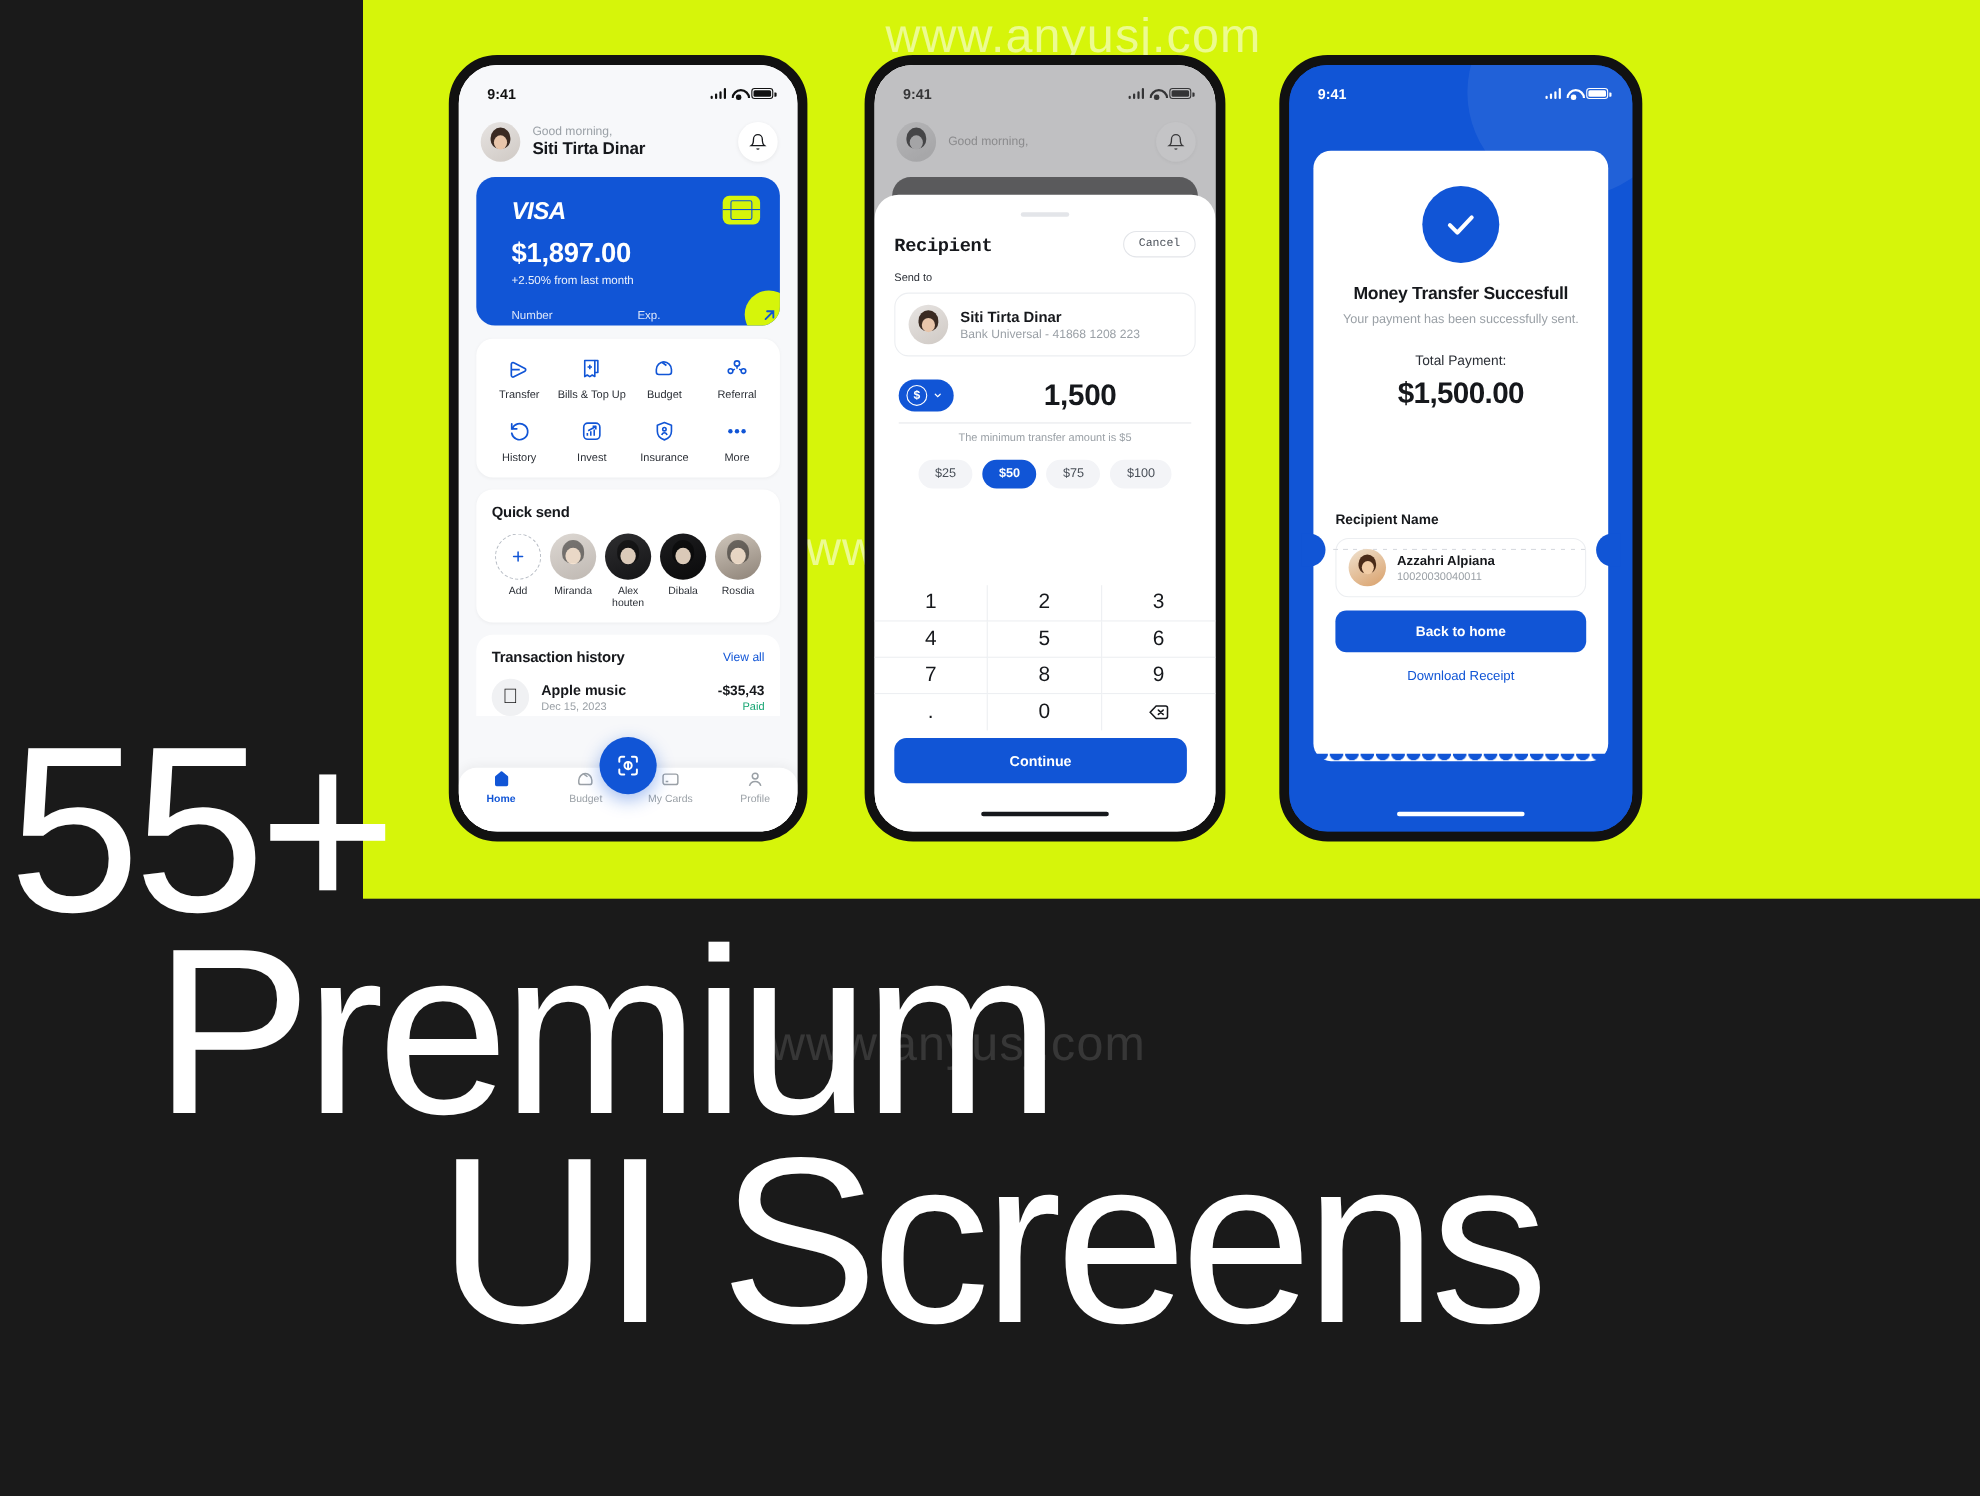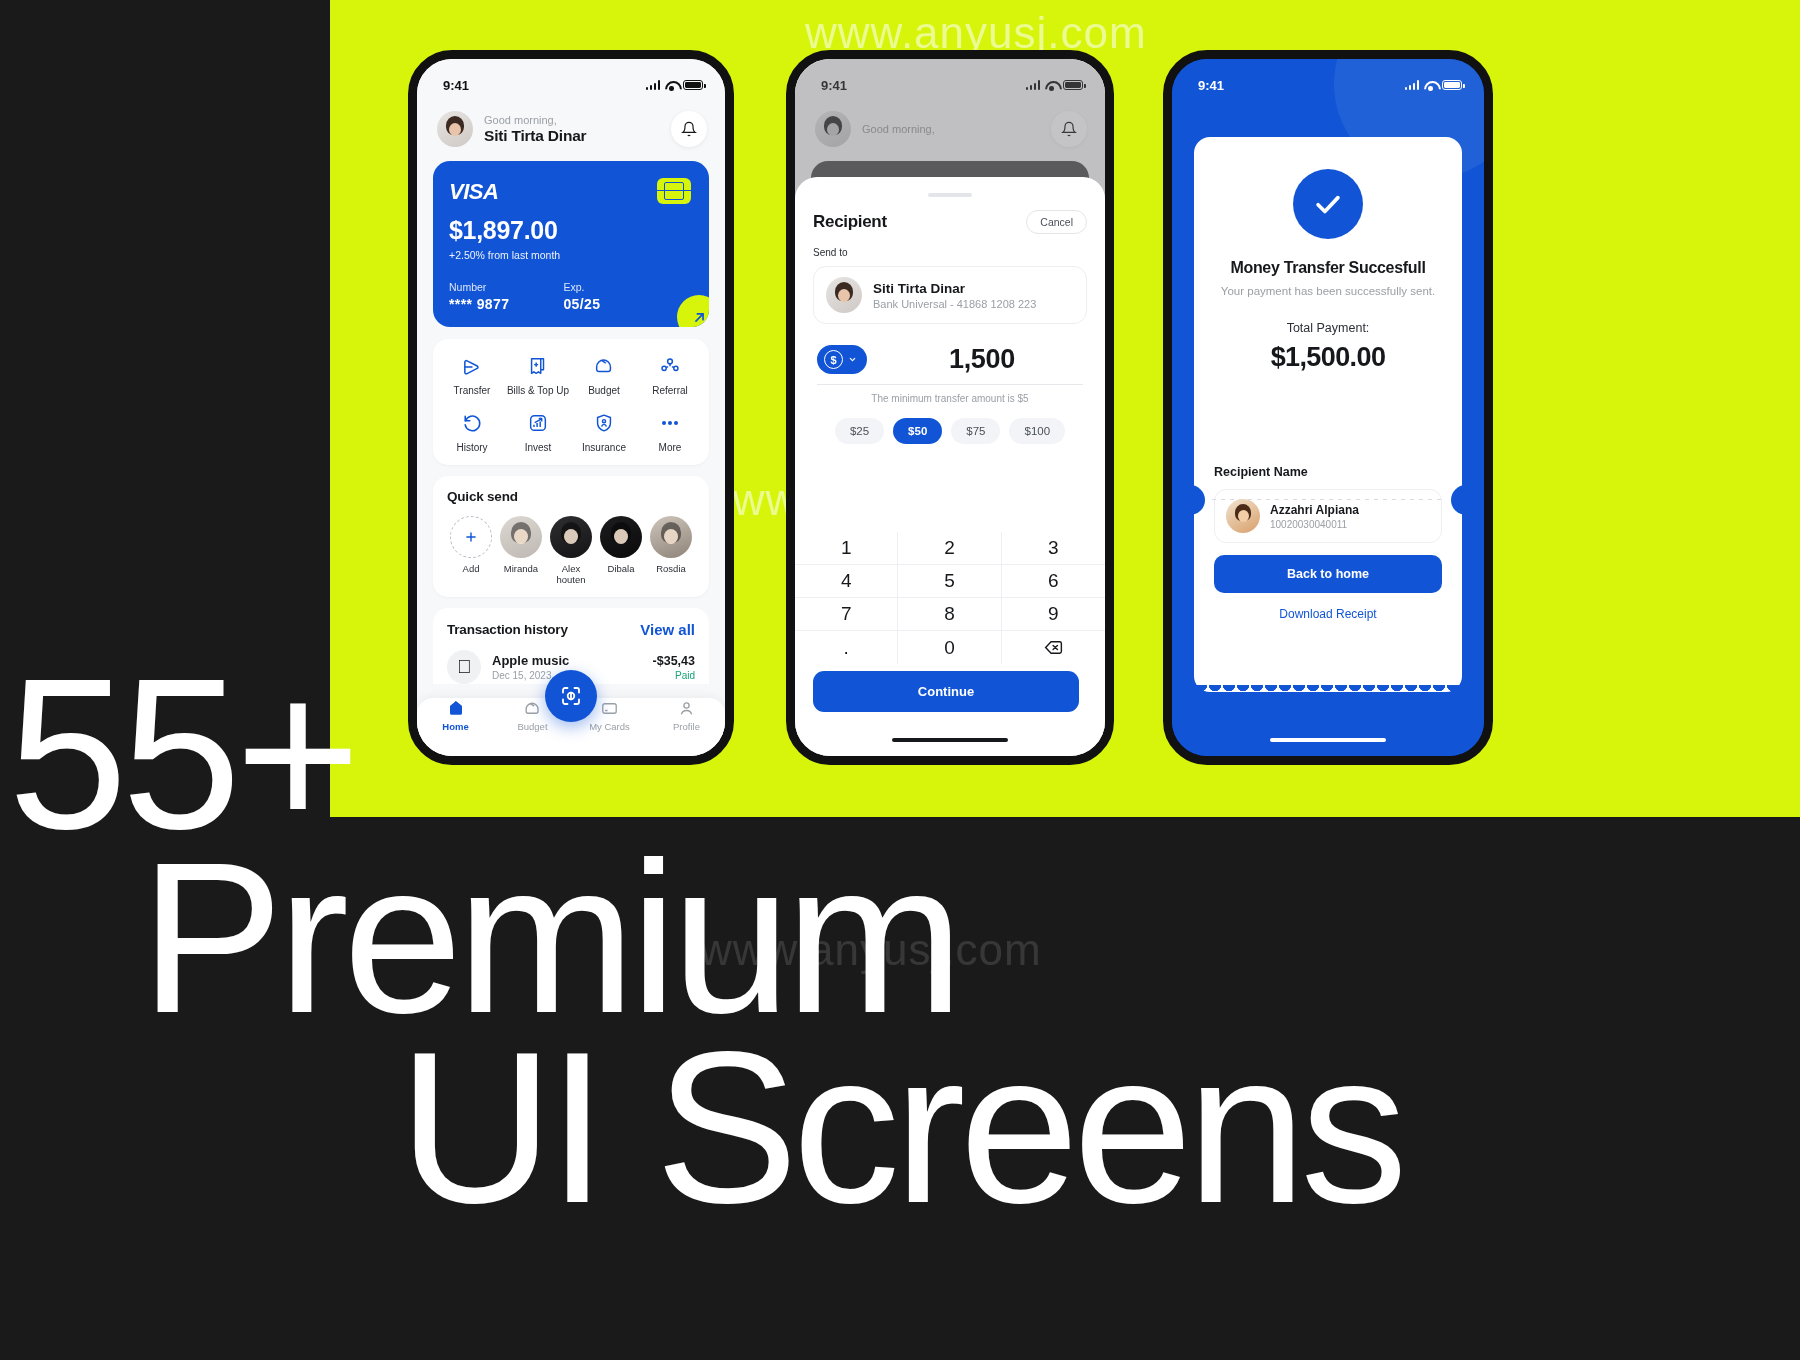--- a/index.html
+++ b/index.html
@@ -93,22 +93,22 @@
   .avatar.ph1:before{content:"";position:absolute;left:9px;top:5px;width:18px;height:19px;
     background:#3a2a22;border-radius:50% 50% 42% 42%;}
   .avatar.ph1:after{content:"";position:absolute;left:12px;top:12px;width:12px;height:13px;
     background:#e8c5aa;border-radius:50%;}
   .greet-txt .hi{ font-size:11px; color:#9aa0a6; line-height:1.3;}
   .greet-txt .nm{ font-size:15.5px; font-weight:700; color:#16181c; letter-spacing:-.2px;}
   .bell{ margin-left:auto; width:36px;height:36px;border-radius:50%;background:#fff;
     display:flex;align-items:center;justify-content:center;box-shadow:0 1px 4px rgba(0,0,0,.07);}
 
   .card{
-    margin:14px 16px 0 16px; height:166px; border-radius:17px;
-    background:#1155d6; position:relative; padding:18px 16px; color:#fff;
+    margin:14px 16px 0 16px; height:135px; border-radius:17px;
+    background:#1155d6; position:relative; padding:18px 32px; color:#fff;
     overflow:hidden;
   }
   .visa{ font-size:22px; font-weight:800; font-style:italic; letter-spacing:-.5px;}
   .card .amt{ font-size:25px; font-weight:600; margin-top:11px; letter-spacing:-.3px;}
   .card .chg{ font-size:10.5px; margin-top:4px; opacity:.92;}
   .card .cols{ display:flex; gap:54px; margin-top:20px; }
   .card .lbl{ font-size:10.5px; opacity:.85; }
   .card .val{ font-size:14px; font-weight:700; margin-top:3px; letter-spacing:.4px;}
   .chip{ position:absolute; right:18px; top:17px; width:34px;height:26px;border-radius:6px;
     background:#d6f50a;}
@@ -138,21 +138,21 @@
   .av-c{background:linear-gradient(160deg,#1d1d1f,#0a0a0b)}
   .av-d{background:linear-gradient(160deg,#cfc6bb,#8e8378)}
   .qs-av.ppl:before{content:"";position:absolute;left:11px;top:6px;width:20px;height:21px;
     background:rgba(0,0,0,.45);border-radius:50% 50% 40% 40%;}
   .qs-av.ppl:after{content:"";position:absolute;left:14px;top:13px;width:14px;height:15px;
     background:rgba(255,235,215,.85);border-radius:50%;}
 
   .th{ margin:11px 16px 0 16px; background:#fff; border-radius:15px 15px 0 0; padding:13px 14px 0 14px;}
   .th-top{ display:flex; align-items:center; justify-content:space-between;}
   .th-top h4{ font-size:13.5px; font-weight:600; color:#16181c; letter-spacing:-.2px;}
-  .th-top a{ font-size:15px; color:#1155d6; font-weight:700;margin-left:45px;}
+  .th-top a{ font-size:11px; color:#1155d6; font-weight:400;margin-left:45px;}
   .tx-row{ display:flex; align-items:center; gap:11px; margin-top:12px;}
   .tx-ic{ width:34px;height:34px;border-radius:50%;background:#f0f1f3;
     display:flex;align-items:center;justify-content:center;font-size:19px;color:#111;}
   .tx-nm{ font-size:13px; font-weight:600; color:#16181c;}
   .tx-dt{ font-size:10px; color:#9aa0a6; margin-top:2px;}
   .tx-rt{ margin-left:auto; text-align:right;}
   .tx-am{ font-size:12.5px; font-weight:700; color:#16181c;}
   .tx-st{ font-size:10px; color:#17a673; margin-top:2px;}
 
   .navbar{ position:absolute; left:0; bottom:0; width:100%; height:58px; background:#fff;
@@ -165,21 +165,21 @@
     width:52px;height:52px;border-radius:50%;background:#1155d6;
     display:flex;align-items:center;justify-content:center;
     box-shadow:0 5px 16px rgba(17,85,214,.4); z-index:5;}
 
   
   .s2bg{ position:absolute; inset:0; background:#f7f8fa; filter:grayscale(1) brightness(.93);}
   .s2dim{ position:absolute; inset:0; background:rgba(120,120,125,.35); }
   .sheet{ position:absolute; left:0; right:0; bottom:0; top:118px; background:#fff;
     border-radius:22px 22px 0 0; padding:16px 18px 0 18px;}
   .grab{ width:44px;height:4px;border-radius:3px;background:#e3e5e9;margin:0 auto 13px auto;}
-  .sheet-hd{ display:flex;align-items:center;justify-content:space-between;}
+  .sheet-hd{ display:flex;align-items:flex-end;justify-content:space-between;font-family:Liberation Mono, monospace;}
   .sheet-hd h3{ font-size:17px;font-weight:700;color:#16181c;letter-spacing:-.3px;}
   .cancel{ font-size:10.5px;color:#4a5059;background:#fff;border:1px solid #e3e5e9;
     border-radius:13px;padding:5px 13px;}
   .sendto{ font-size:10px;color:#2b2f36;margin-top:13px;}
   .rec-card{ margin-top:8px;border:1px solid #eceef1;border-radius:13px;padding:10px 12px;
     display:flex;align-items:center;gap:11px;}
   .rec-nm{ font-size:13.5px;font-weight:700;color:#16181c;}
   .rec-bk{ font-size:11px;color:#9aa0a6;margin-top:2px;}
   .amt-row{ display:flex;align-items:center;gap:14px;margin-top:20px;padding:0 4px;}
   .cur-pill{ background:#1155d6;border-radius:16px;height:29px;display:flex;align-items:center;

